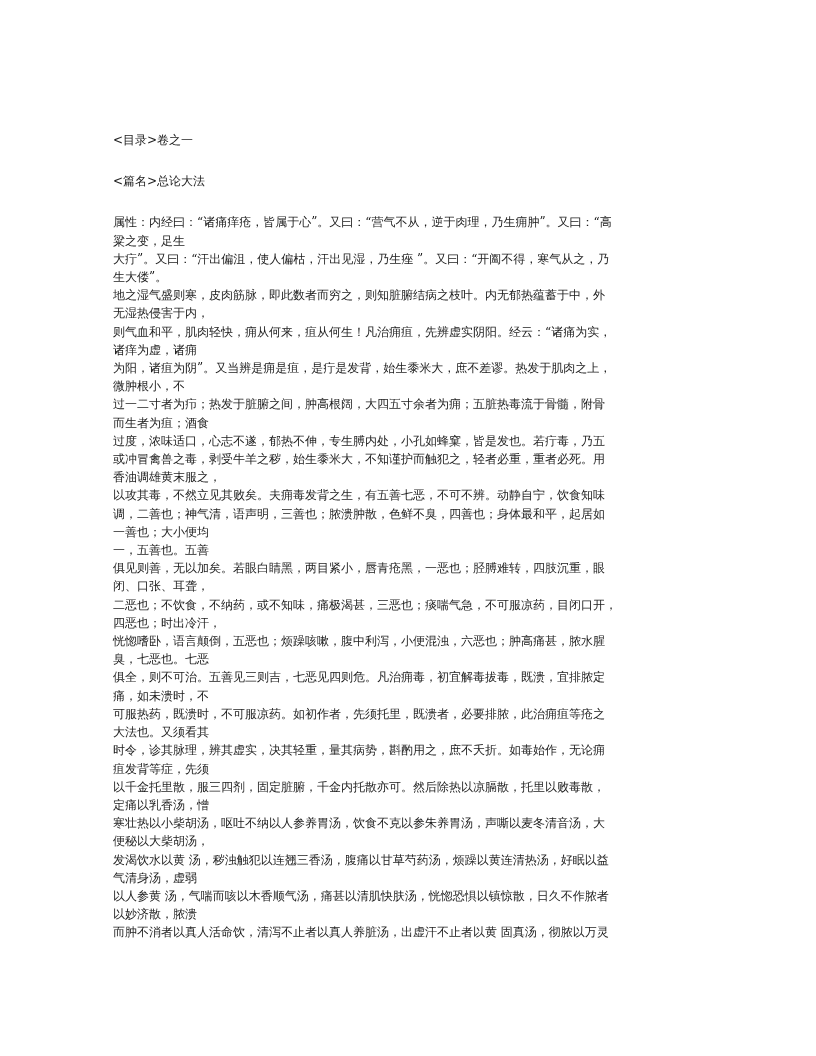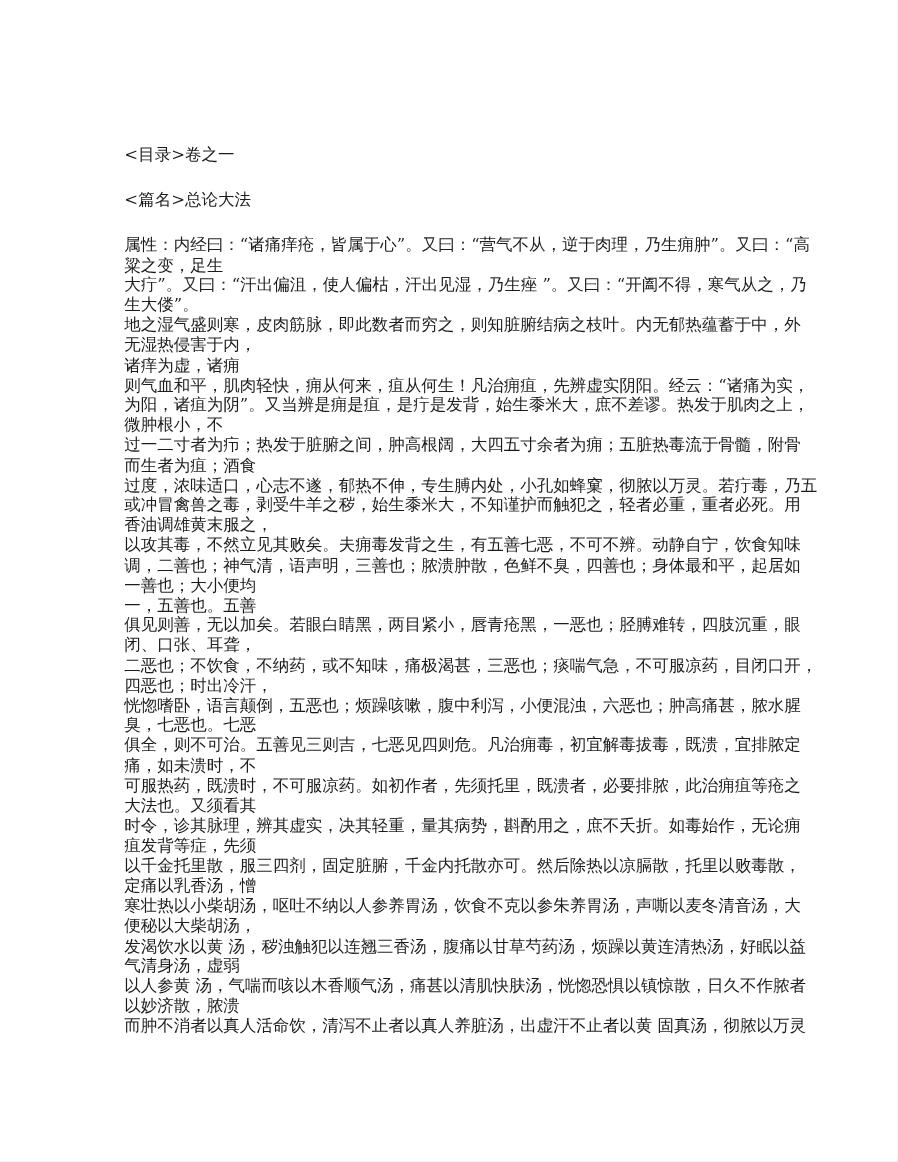--- a/index.html
+++ b/index.html
@@ -13,21 +13,21 @@
     height: 1056px;
     margin: 0 auto;
     background: #ffffff;
     overflow: hidden;
     box-sizing: border-box;
     padding: 131px 100px 0 113px;
     font-family: "DejaVu Serif", "Liberation Serif", serif;
     color: #1c1c1c;
   }
   .line {
-    font-size: 15px;
+    font-size: 12px;
     line-height: 18.2px;
     white-space: pre;
     letter-spacing: 0;
   }
   .heading-1 {
     margin-bottom: 23px;
   }
   .heading-2 {
     margin-bottom: 23px;
   }
@@ -38,27 +38,27 @@
 <div class="page">
   <div class="line heading-1">&lt;目录&gt;卷之一</div>
   <div class="line heading-2">&lt;篇名&gt;总论大法</div>
   <div>
       <div class="line">属性：内经曰：“诸痛痒疮，皆属于心”。又曰：“营气不从，逆于肉理，乃生痈肿”。又曰：“高</div>
       <div class="line">粱之变，足生</div>
       <div class="line">大疔”。又曰：“汗出偏沮，使人偏枯，汗出见湿，乃生痤 ”。又曰：“开阖不得，寒气从之，乃</div>
       <div class="line">生大偻”。</div>
       <div class="line">地之湿气盛则寒，皮肉筋脉，即此数者而穷之，则知脏腑结病之枝叶。内无郁热蕴蓄于中，外</div>
       <div class="line">无湿热侵害于内，</div>
+      <div class="line">则气血和平，肌肉轻快，痈从何来，疽从何生！凡治痈疽，先辨虚实阴阳。经云：“诸痛为实，</div>
       <div class="line">诸痒为虚，诸痈</div>
-      <div class="line">则气血和平，肌肉轻快，痈从何来，疽从何生！凡治痈疽，先辨虚实阴阳。经云：“诸痛为实，</div>
       <div class="line">为阳，诸疽为阴”。又当辨是痈是疽，是疔是发背，始生黍米大，庶不差谬。热发于肌肉之上，</div>
       <div class="line">微肿根小，不</div>
       <div class="line">过一二寸者为疖；热发于脏腑之间，肿高根阔，大四五寸余者为痈；五脏热毒流于骨髓，附骨</div>
       <div class="line">而生者为疽；酒食</div>
-      <div class="line">过度，浓味适口，心志不遂，郁热不伸，专生膊内处，小孔如蜂窠，彻脓以万灵。若疔毒，乃五</div>
+      <div class="line">过度，浓味适口，心志不遂，郁热不伸，专生膊内处，小孔如蜂窠，皆是发也。若疔毒，乃五</div>
       <div class="line">或冲冒禽兽之毒，剥受牛羊之秽，始生黍米大，不知谨护而触犯之，轻者必重，重者必死。用</div>
       <div class="line">香油调雄黄末服之，</div>
       <div class="line">以攻其毒，不然立见其败矣。夫痈毒发背之生，有五善七恶，不可不辨。动静自宁，饮食知味</div>
       <div class="line">调，二善也；神气清，语声明，三善也；脓溃肿散，色鲜不臭，四善也；身体最和平，起居如</div>
       <div class="line">一善也；大小便均</div>
       <div class="line">一，五善也。五善</div>
       <div class="line">俱见则善，无以加矣。若眼白睛黑，两目紧小，唇青疮黑，一恶也；胫膊难转，四肢沉重，眼</div>
       <div class="line">闭、口张、耳聋，</div>
       <div class="line">二恶也；不饮食，不纳药，或不知味，痛极渴甚，三恶也；痰喘气急，不可服凉药，目闭口开，</div>
       <div class="line">四恶也；时出冷汗，</div>

